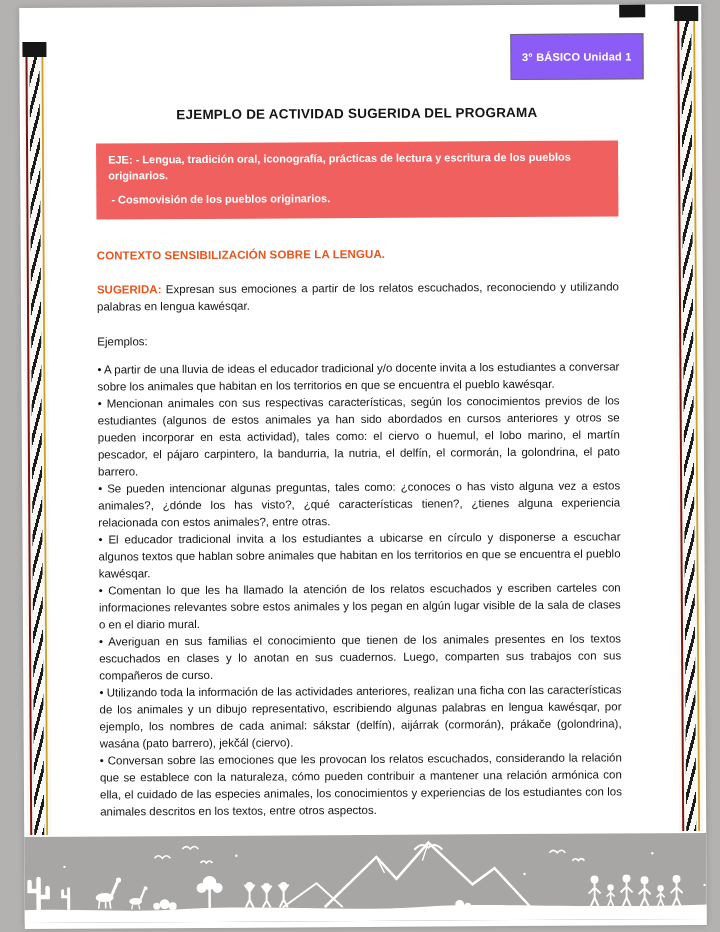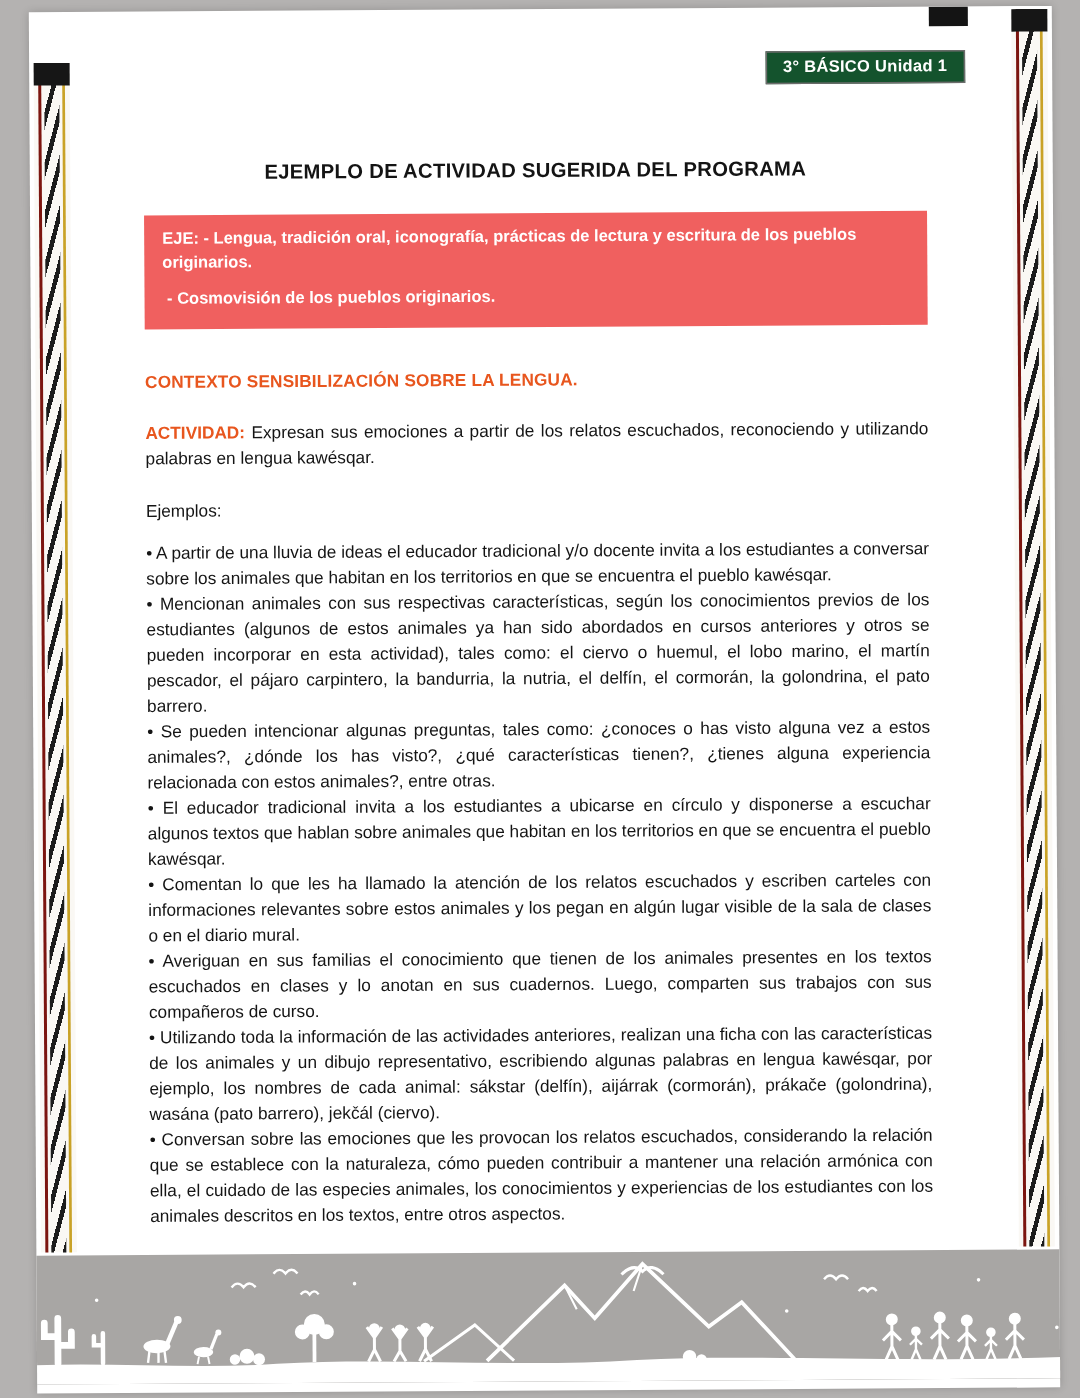--- a/index.html
+++ b/index.html
@@ -41,23 +41,23 @@
     position:absolute;top:0;left:0;right:0;height:15px;background:#161616;
   }
 
   .top-mark{
     position:absolute;top:0;right:56px;width:26px;height:13px;background:#141414;
   }
 
   
   .badge{
     position:absolute;top:29px;right:58px;
-    background:#14532d;color:#ffffff;
+    background:#8b5cf6;color:#ffffff;
     font-size:11px;font-weight:bold;
-    padding:4px 11px;
+    padding:16px 11px;
     letter-spacing:0.2px;
     border:1px solid #6d6c6c;
   }
 
   
   .content{padding:0 84px 0 76px;color:#141414;}
   .doc-title{
     margin-top:100px;
     text-align:center;
     font-size:13.5px;font-weight:bold;
@@ -123,21 +123,21 @@
     <div class="content">
       <div class="doc-title">EJEMPLO DE ACTIVIDAD SUGERIDA DEL PROGRAMA</div>
 
       <div class="eje-box">
         <p>EJE: - Lengua, tradición oral, iconografía, prácticas de lectura y escritura de los pueblos originarios.</p>
         <p>- Cosmovisión de los pueblos originarios.</p>
       </div>
 
       <div class="context-heading">CONTEXTO SENSIBILIZACIÓN SOBRE LA LENGUA.</div>
 
-      <p class="activity"><span class="label">ACTIVIDAD:</span><span> Expresan sus emociones a partir de los relatos escuchados, reconociendo y utilizando palabras en lengua kawésqar.</span></p>
+      <p class="activity"><span class="label">SUGERIDA:</span><span> Expresan sus emociones a partir de los relatos escuchados, reconociendo y utilizando palabras en lengua kawésqar.</span></p>
 
       <p class="examples-label">Ejemplos:</p>
 
       <div class="bullets">
         <p>• A partir de una lluvia de ideas el educador tradicional y/o docente invita a los estudiantes a conversar sobre los animales que habitan en los territorios en que se encuentra el pueblo kawésqar.</p>
         <p>• Mencionan animales con sus respectivas características, según los conocimientos previos de los estudiantes (algunos de estos animales ya han sido abordados en cursos anteriores y otros se pueden incorporar en esta actividad), tales como: el ciervo o huemul, el lobo marino, el martín pescador, el pájaro carpintero, la bandurria, la nutria, el delfín, el cormorán, la golondrina, el pato barrero.</p>
         <p>• Se pueden intencionar algunas preguntas, tales como: ¿conoces o has visto alguna vez a estos animales?, ¿dónde los has visto?, ¿qué características tienen?, ¿tienes alguna experiencia relacionada con estos animales?, entre otras.</p>
         <p>• El educador tradicional invita a los estudiantes a ubicarse en círculo y disponerse a escuchar algunos textos que hablan sobre animales que habitan en los territorios en que se encuentra el pueblo kawésqar.</p>
         <p>• Comentan lo que les ha llamado la atención de los relatos escuchados y escriben carteles con informaciones relevantes sobre estos animales y los pegan en algún lugar visible de la sala de clases o en el diario mural.</p>
         <p>• Averiguan en sus familias el conocimiento que tienen de los animales presentes en los textos escuchados en clases y lo anotan en sus cuadernos. Luego, comparten sus trabajos con sus compañeros de curso.</p>

